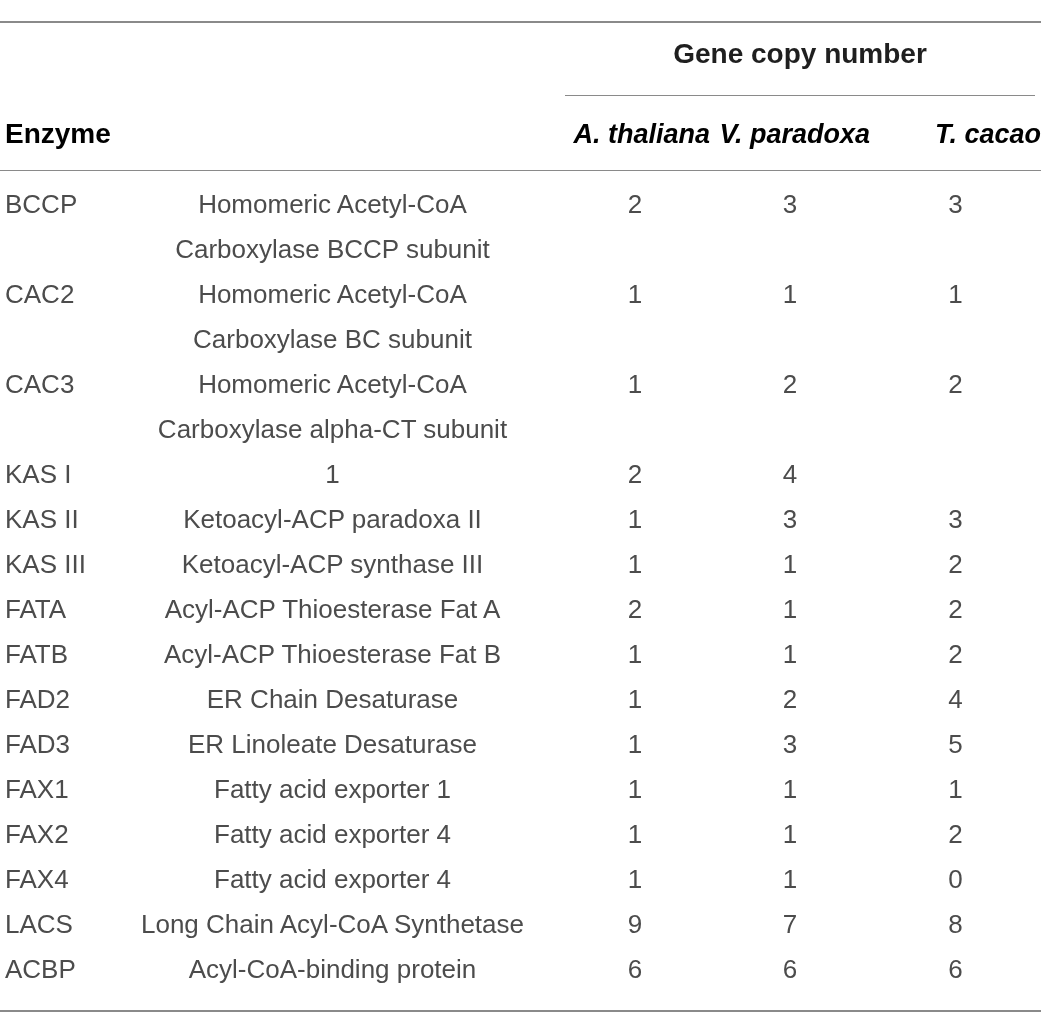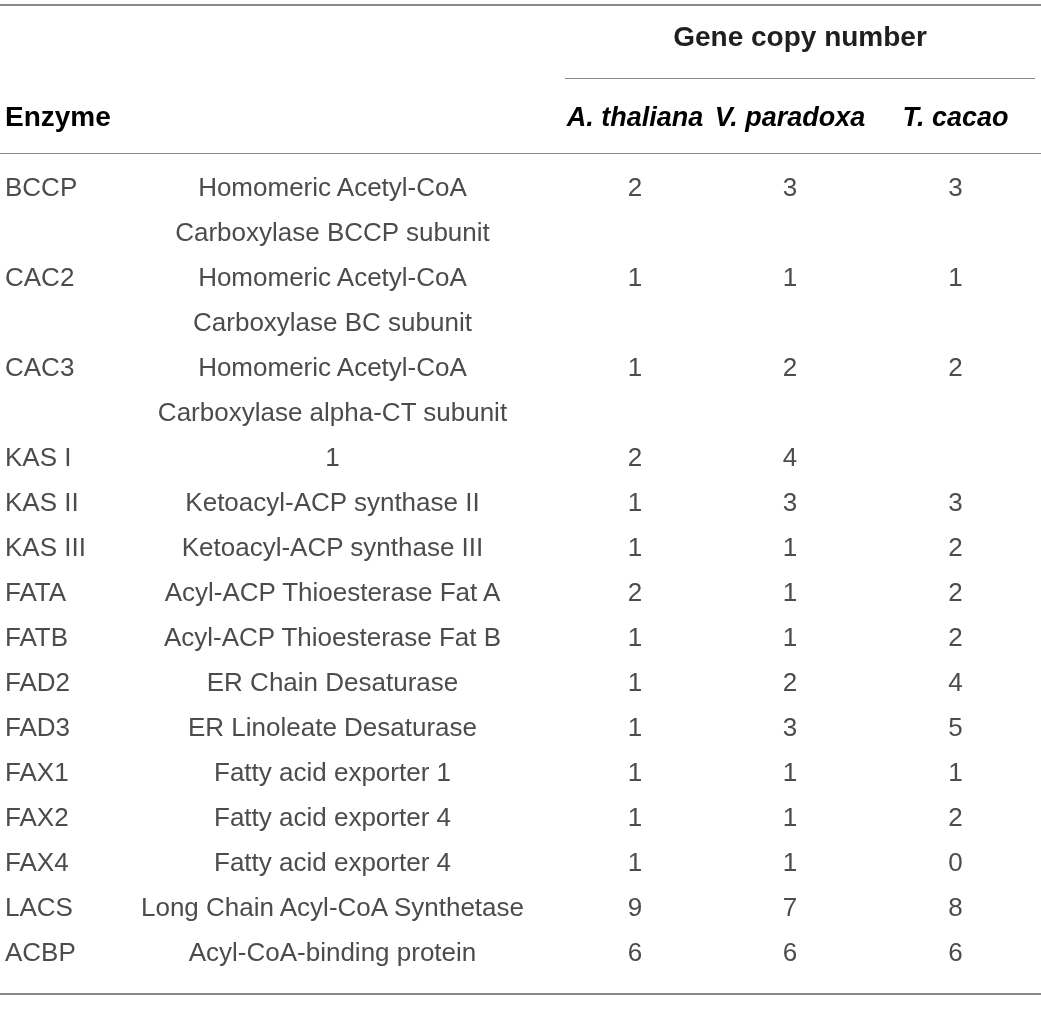--- a/index.html
+++ b/index.html
@@ -2,21 +2,21 @@
 <html><head>
 <meta charset="utf-8">
 <style>
   * { margin: 0; padding: 0; box-sizing: border-box; }
   html, body {
     width: 1041px; height: 1016px;
     background: #ffffff;
     font-family: "Liberation Sans", sans-serif;
     overflow: hidden;
   }
-  .table-wrap { width: 1041px; padding-top: 4px; }
+  .table-wrap { width: 1041px; padding-top: 21px; }
 
   .rule {
     height: 1.6px; background: #8a8a8a; border: none;
   }
   .rule.full { width: 1041px; }
 
   .grid {
     display: grid;
     grid-template-columns: 105px 455px 150px 160px 171px;
     width: 1041px;
@@ -44,21 +44,21 @@
     font-weight: bold;
     color: #000000;
     line-height: 32px;
   }
   .colhead.enzyme {
     grid-column: 1 / 3;
     text-align: left;
     padding-left: 5px;
     font-size: 28px;
   }
-  .colhead.species { text-align: center; font-style: italic; }
+  .colhead.species { text-align: right; font-style: italic; }
 
   
   .rows-area { padding-top: 11px; }
   .row { align-items: start; }
   .c {
     font-size: 26px;
     line-height: 45px;
     color: #4c4c4c;
   }
   .c.abbr { text-align: left; padding-left: 5px; }
@@ -118,21 +118,21 @@
 
     <div class="grid row">
       <div class="c abbr">KAS I</div>
       <div class="c num">1</div>
       <div class="c num">2</div>
       <div class="c num">4</div>
     </div>
 
     <div class="grid row">
       <div class="c abbr">KAS II</div>
-      <div class="c desc">Ketoacyl-ACP synthase II</div>
+      <div class="c desc">Ketoacyl-ACP paradoxa II</div>
       <div class="c num">1</div>
       <div class="c num">3</div>
       <div class="c num">3</div>
     </div>
 
     <div class="grid row">
       <div class="c abbr">KAS III</div>
       <div class="c desc">Ketoacyl-ACP synthase III</div>
       <div class="c num">1</div>
       <div class="c num">1</div>

